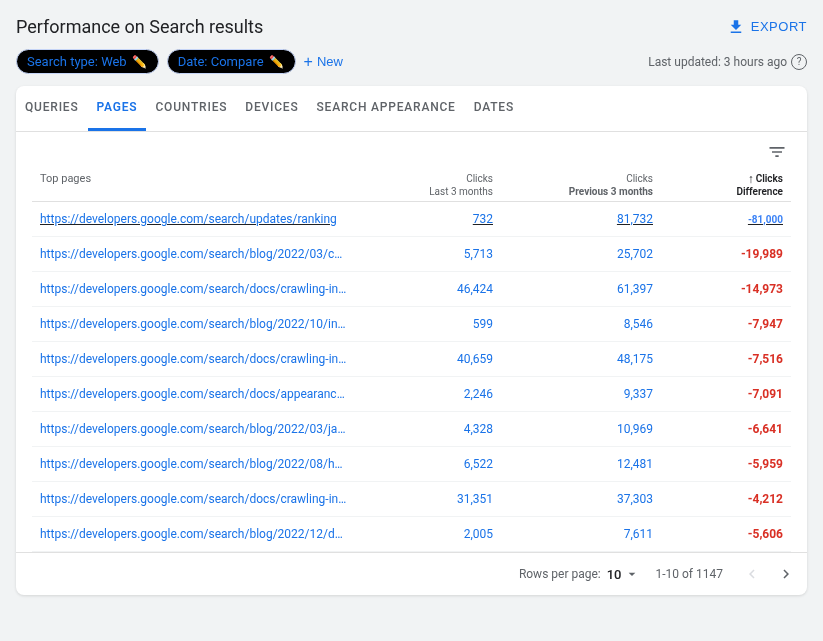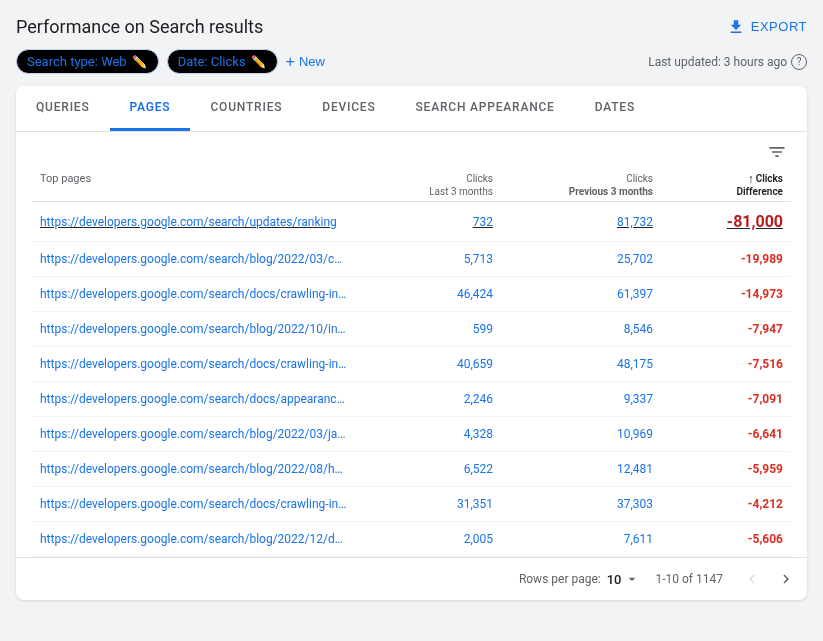--- a/index.html
+++ b/index.html
@@ -81,21 +81,21 @@
       background: #fff;
       border-radius: 8px;
       box-shadow: 0 1px 3px rgba(0,0,0,0.12);
       overflow: hidden;
     }
     .tabs-row {
       display: flex;
       border-bottom: 1px solid #e0e0e0;
     }
     .tab {
-      padding: 14px 20px;
+      padding: 14px 9px;
       font-size: 12px;
       font-weight: 500;
       color: #5f6368;
       cursor: pointer;
       letter-spacing: 0.8px;
       text-transform: uppercase;
       border-bottom: 3px solid transparent;
       white-space: nowrap;
     }
     .tab.active {
@@ -186,21 +186,21 @@
     <span>EXPORT</span>
   </button>
 </div>
 
 <div class="filters-row">
   <div class="filter-chip">
     <span>Search type: Web</span>
     <span class="edit-icon">✏️</span>
   </div>
   <div class="filter-chip">
-    <span>Date: Clicks</span>
+    <span>Date: Compare</span>
     <span class="edit-icon">✏️</span>
   </div>
   <button class="new-btn">
     <span style="font-size:16px; line-height:1;">+</span>
     <span>New</span>
   </button>
   <div class="last-updated">
     <span>Last updated: 3 hours ago</span>
     <span style="width:16px;height:16px;border-radius:50%;border:1.5px solid #5f6368;display:inline-flex;align-items:center;justify-content:center;font-size:10px;color:#5f6368;cursor:pointer;">?</span>
   </div>
@@ -244,21 +244,21 @@
         </div>
         <div style="font-size:10px; font-weight:600; color:#202124;">Difference</div>
       </div>
     </div>
 
     <div id="table-rows-container">
         <div class="table-row" style="display: grid; grid-template-columns: 1fr 130px 160px 130px; padding: 10px 8px; border-bottom: 1px solid rgb(241, 243, 244); align-items: center; text-decoration: underline;">
           <a class="page-url" href="#" style="color: rgb(26, 115, 232); font-size: 12px; text-decoration: none; white-space: nowrap; overflow: hidden; text-overflow: ellipsis; padding-right: 16px;">https://developers.google.com/search/updates/ranking</a>
           <div style="text-align: right; color: rgb(26, 115, 232); font-size: 12px;">732</div>
           <div style="text-align: right; color: rgb(26, 115, 232); font-size: 12px;">81,732</div>
-          <div style="text-align: right; font-size: 16px; font-weight: 700; color: #b91c1c;">-81,000</div>
+          <div style="text-align: right; font-size: 10px; font-weight: 700; color: #3b82f6;">-81,000</div>
         </div>
         <div class="table-row" style="display: grid; grid-template-columns: 1fr 130px 160px 130px; padding: 10px 8px; border-bottom: 1px solid rgb(241, 243, 244); align-items: center;">
           <a class="page-url" href="#" style="color: rgb(26, 115, 232); font-size: 12px; text-decoration: none; white-space: nowrap; overflow: hidden; text-overflow: ellipsis; padding-right: 16px;">https://developers.google.com/search/blog/2022/03/connecting-data-studio?hl=id</a>
           <div style="text-align: right; color: rgb(26, 115, 232); font-size: 12px;">5,713</div>
           <div style="text-align: right; color: rgb(26, 115, 232); font-size: 12px;">25,702</div>
           <div style="text-align: right; font-size: 12px; font-weight: 700; color: rgb(217, 48, 37);">-19,989</div>
         </div>
         <div class="table-row" style="display: grid; grid-template-columns: 1fr 130px 160px 130px; padding: 10px 8px; border-bottom: 1px solid rgb(241, 243, 244); align-items: center;">
           <a class="page-url" href="#" style="color: rgb(26, 115, 232); font-size: 12px; text-decoration: none; white-space: nowrap; overflow: hidden; text-overflow: ellipsis; padding-right: 16px;">https://developers.google.com/search/docs/crawling-indexing/robots/intro</a>
           <div style="text-align: right; color: rgb(26, 115, 232); font-size: 12px;">46,424</div>

